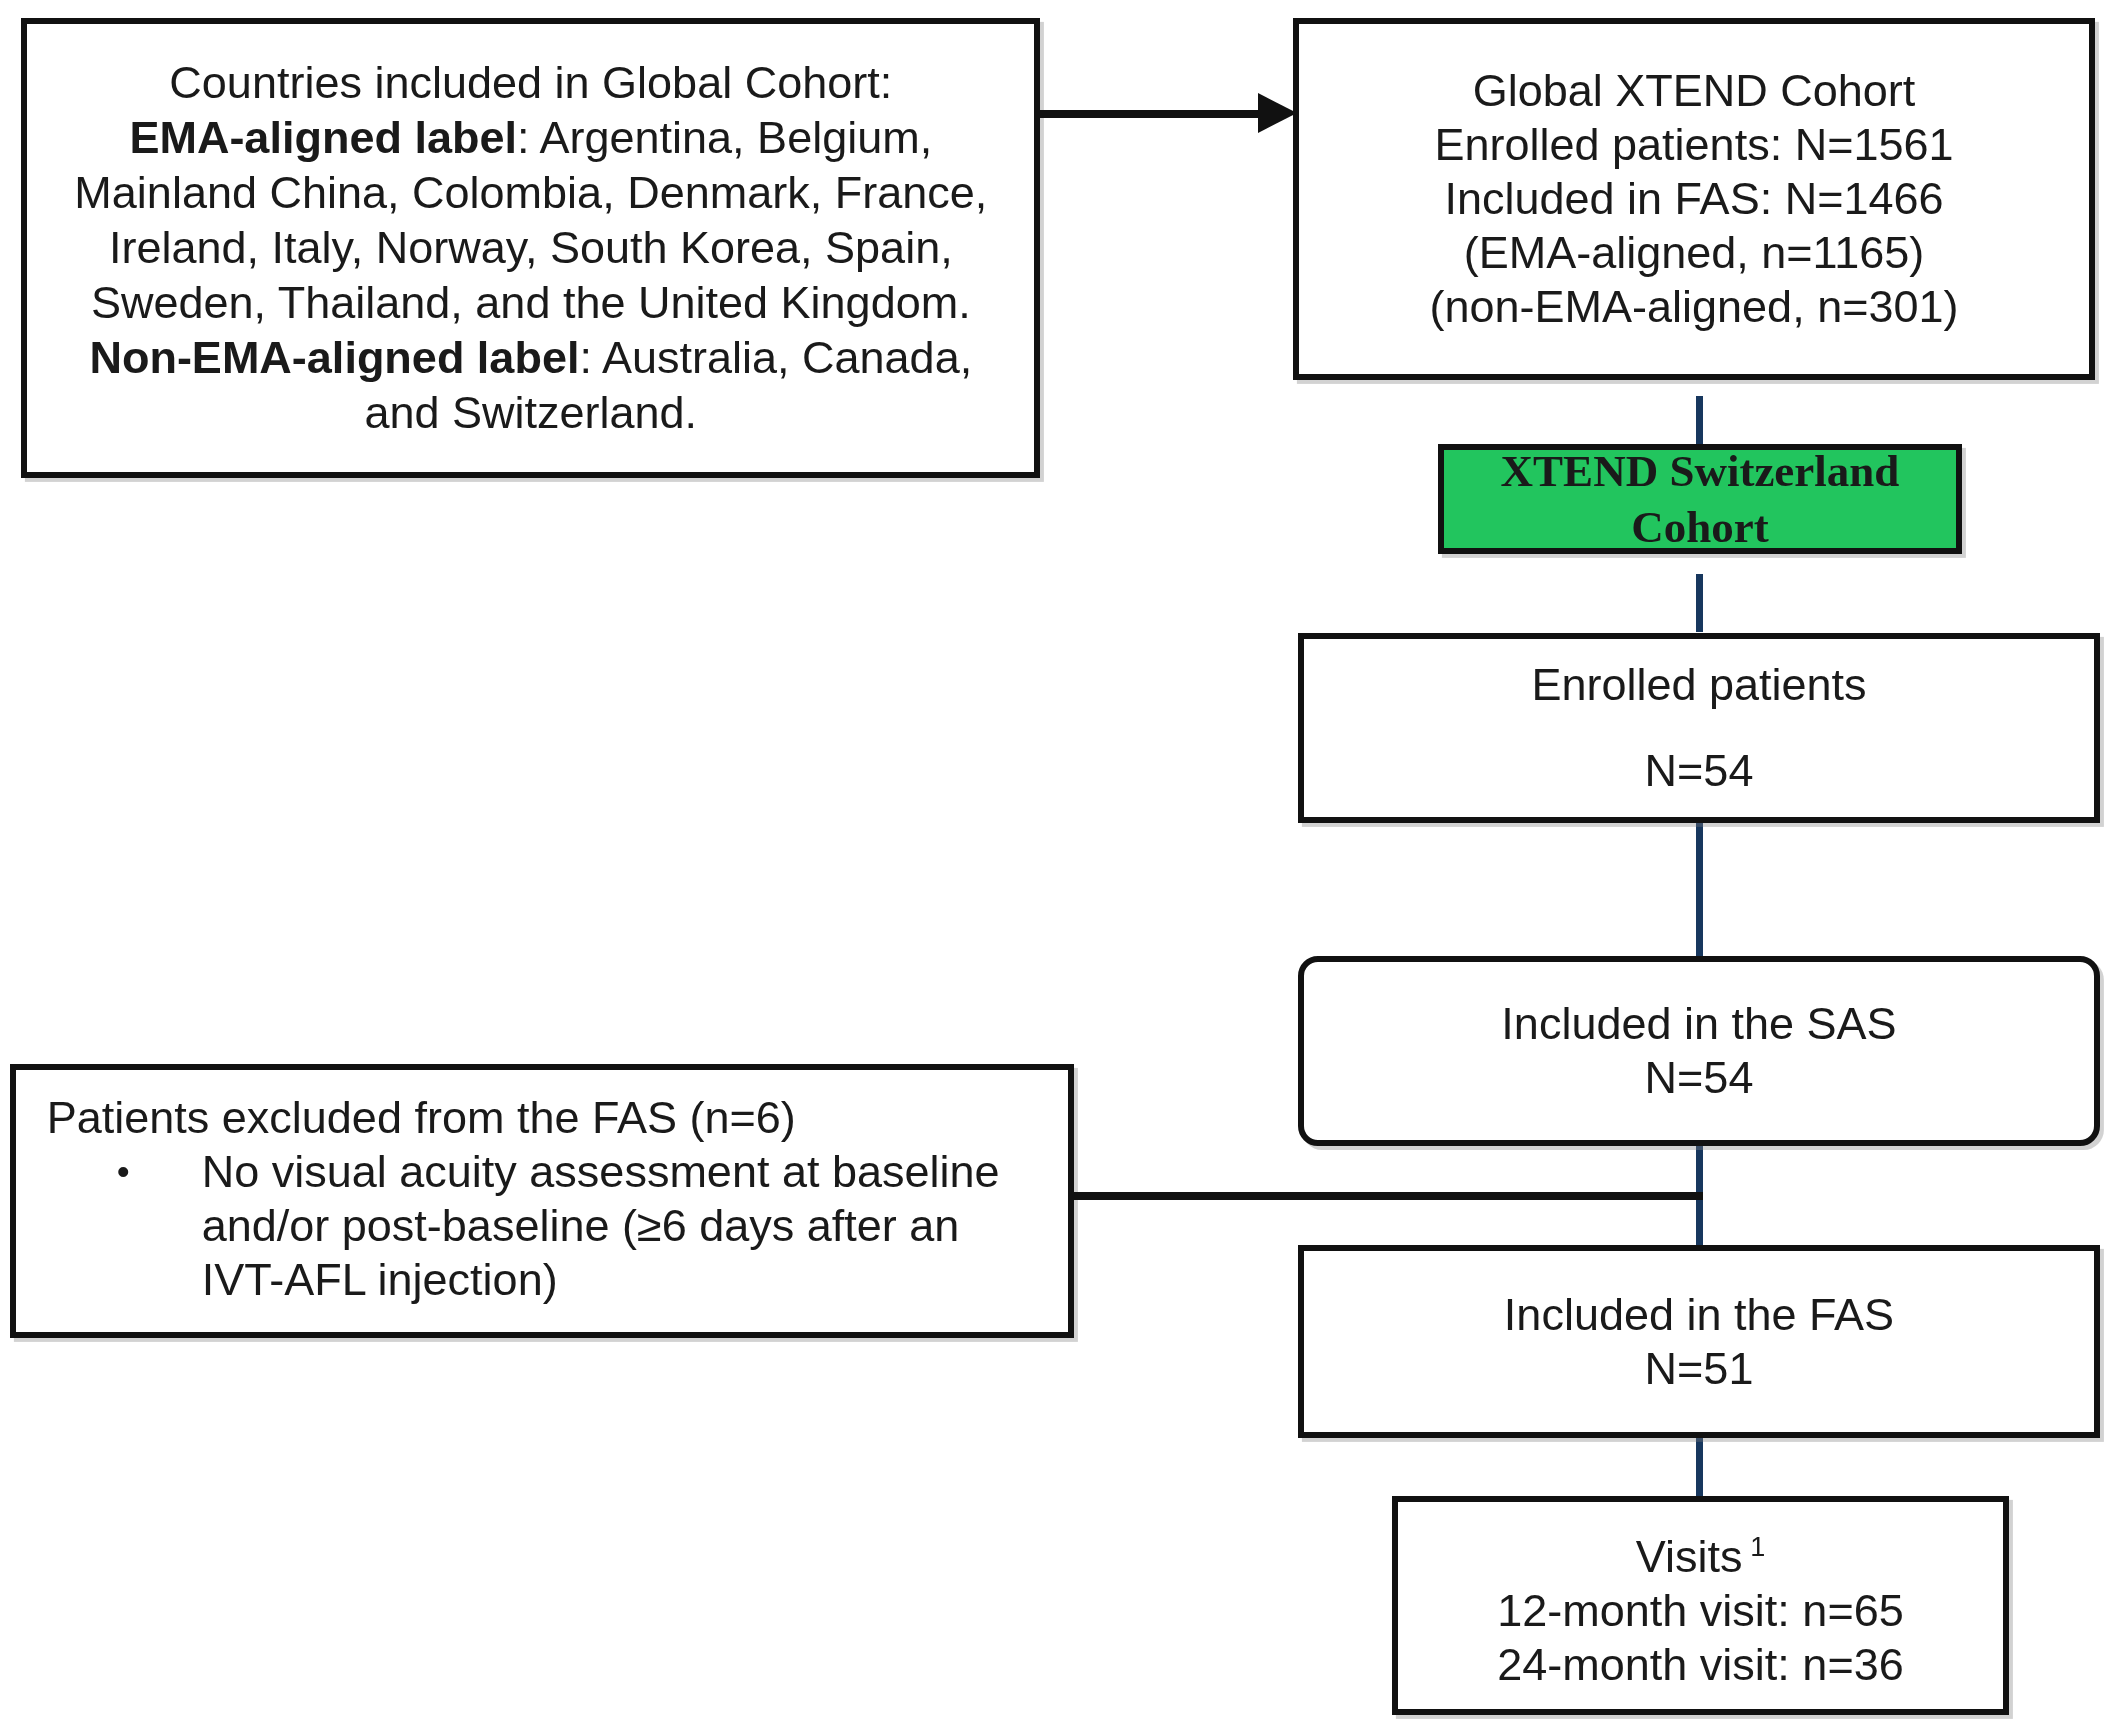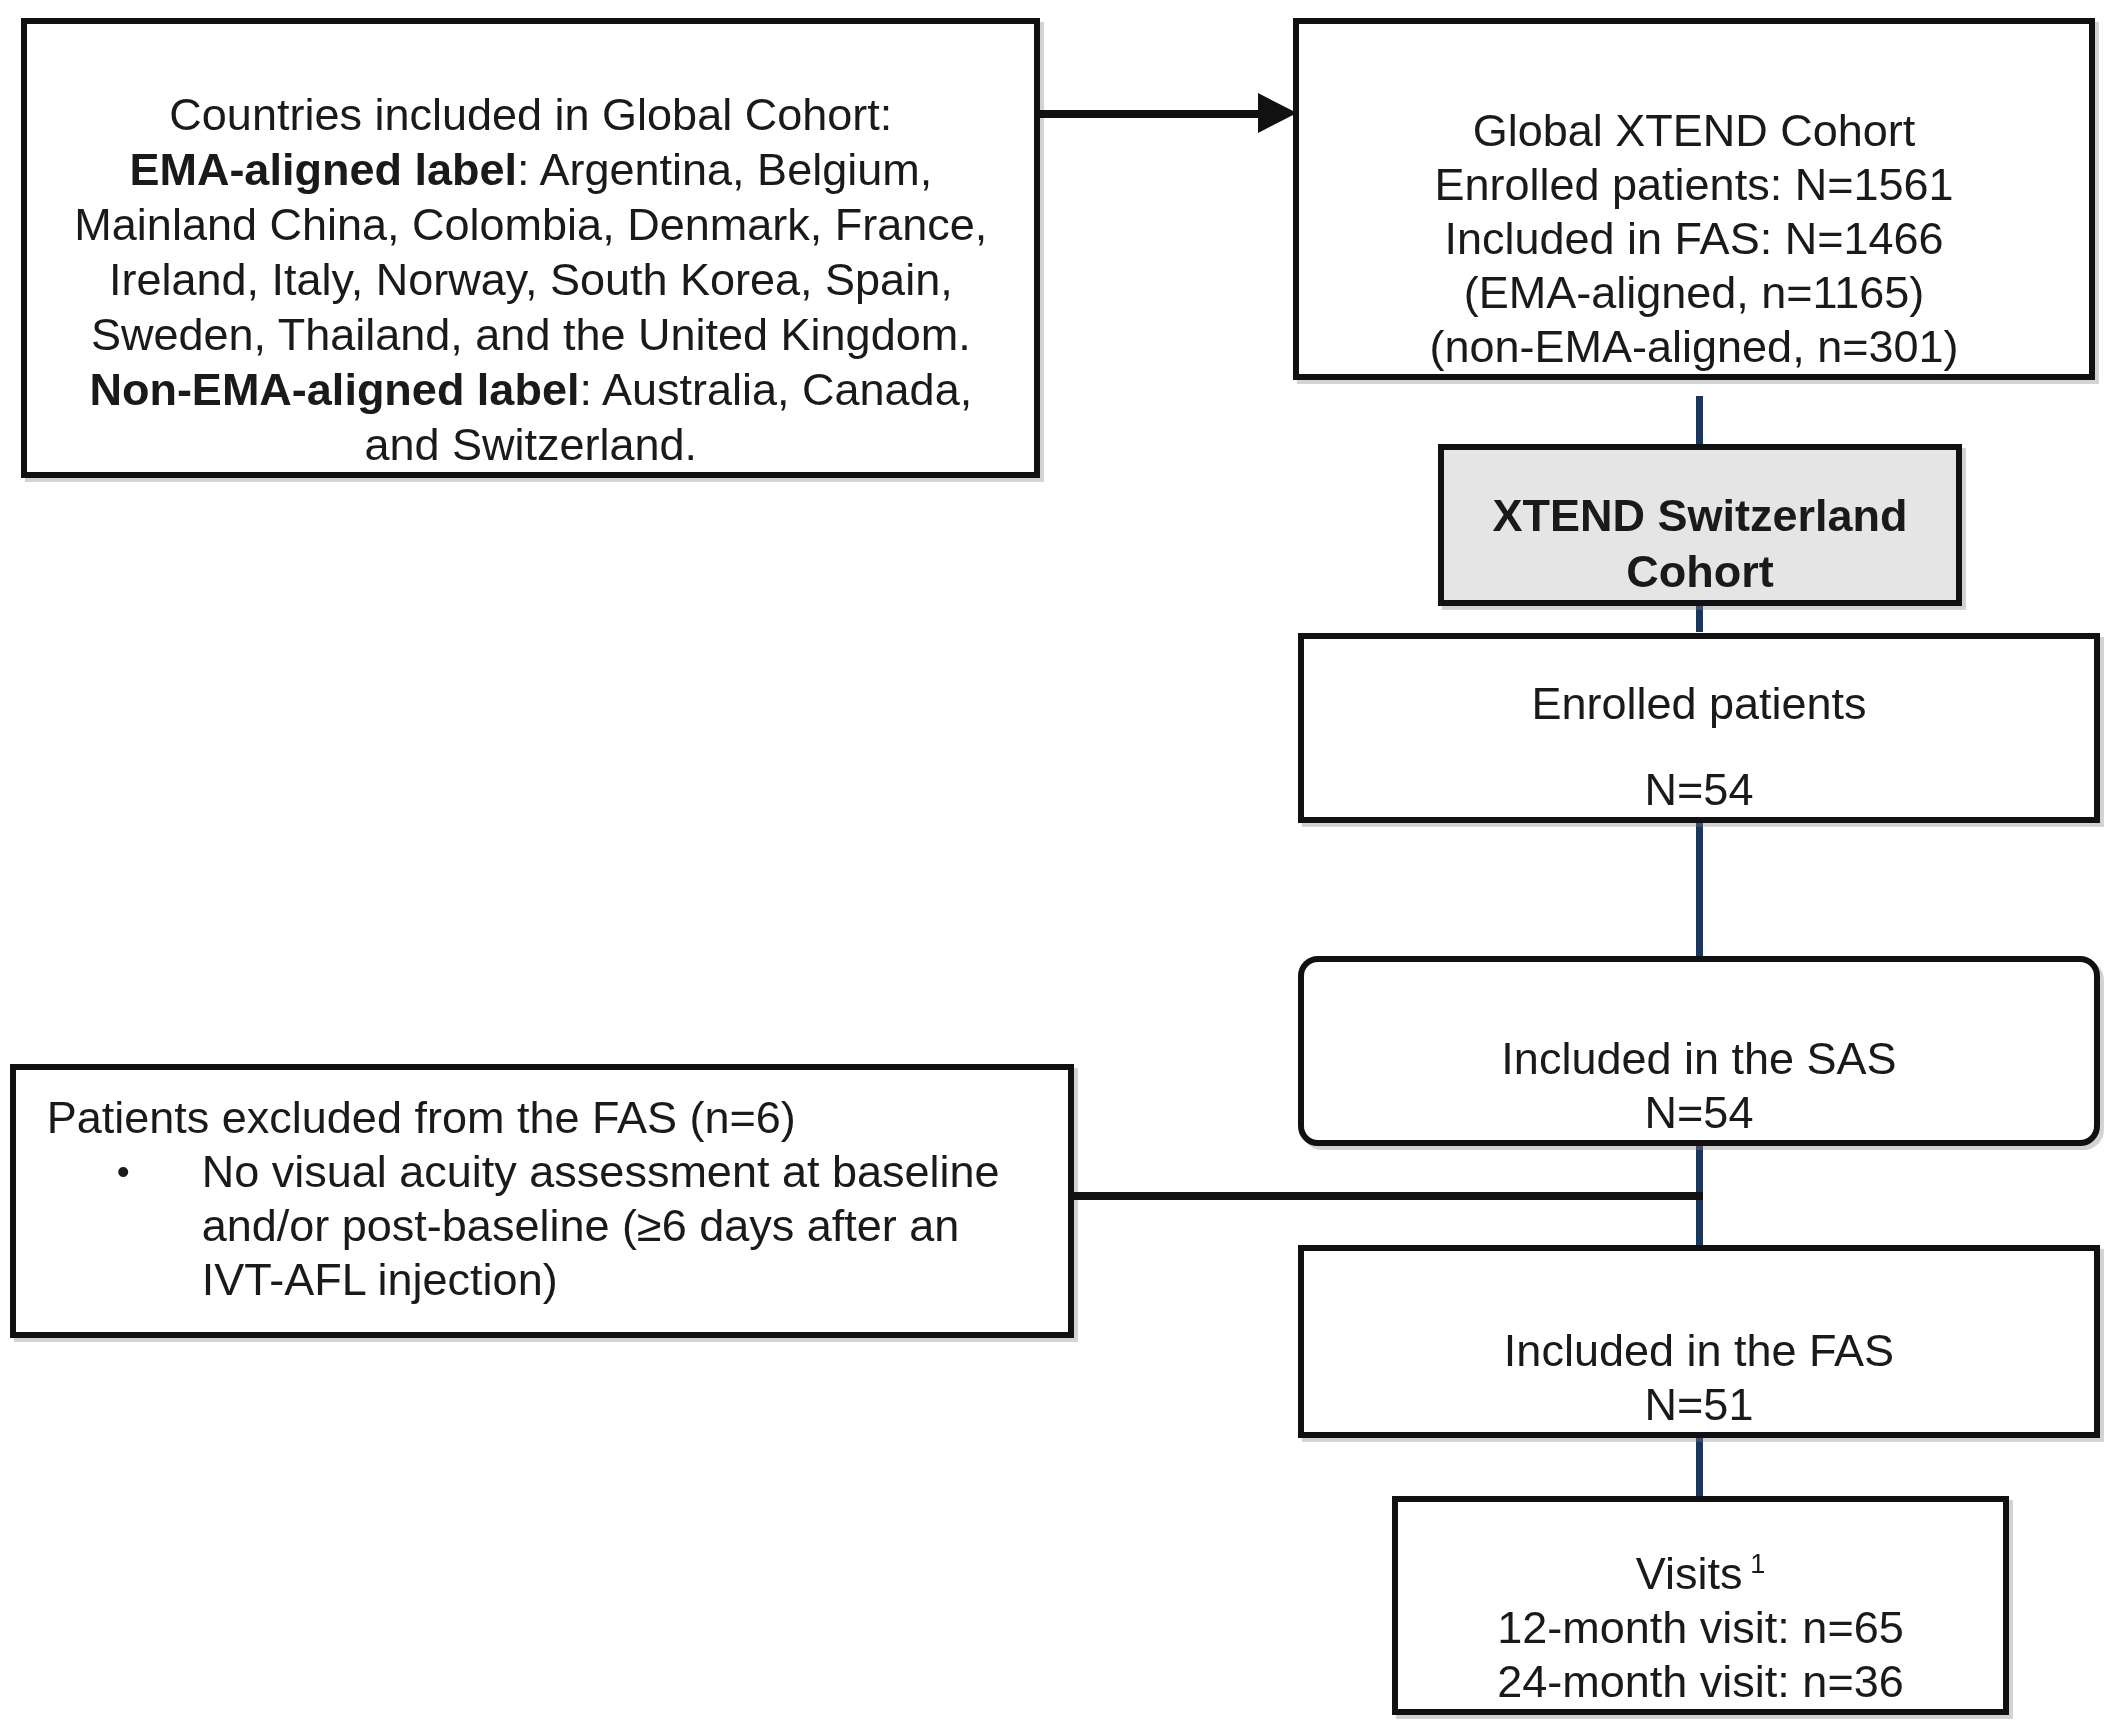--- a/index.html
+++ b/index.html
@@ -3,30 +3,30 @@
 <meta charset="utf-8">
 <style>
   html,body{margin:0;padding:0;background:#ffffff;}
   .canvas{
     position:relative;width:2115px;height:1734px;background:#ffffff;
     font-family:"Liberation Sans",sans-serif;color:#1a1a1a;font-size:45px;
     overflow:hidden;
   }
   .box{
     position:absolute;border:6.8px solid #111111;background:#ffffff;
-    box-sizing:border-box;display:flex;flex-direction:column;justify-content:flex-end;
+    box-sizing:border-box;display:flex;flex-direction:column;justify-content:center;
     text-align:center;box-shadow:3.9px 3.9px 0 rgba(125,125,125,0.35);
   }
   .line{line-height:54px;white-space:nowrap;}
   .b{font-weight:bold;}
   
   .countries{left:21.3px;top:17.5px;width:1019px;height:460px;}
   .countries .line{line-height:55px;}
   .global{left:1293px;top:17.5px;width:802px;height:362px;}
-  .swiss{left:1438px;top:444px;width:524px;height:162px;background:#e5e5e5;font-weight:bold;}
+  .swiss{left:1438px;top:444px;width:524px;height:110px;background:#22c55e;font-weight:bold;font-family:Liberation Serif, serif;}
   .swiss .line{line-height:56px;}
   .enrolled{left:1298px;top:633px;width:802px;height:190px;gap:32px;}
   .sas{left:1298px;top:956px;width:802px;height:190px;border-radius:20px;}
   .fas{left:1298px;top:1245px;width:802px;height:193px;}
   .visits{left:1392px;top:1496px;width:617px;height:219px;}
   .visits sup{font-size:0.6em;margin-left:7.8px;}
   .excl{
     left:9.7px;top:1064px;width:1064px;height:274px;
     justify-content:flex-start;text-align:left;padding:21.3px 13.6px 0 31px;
   }

